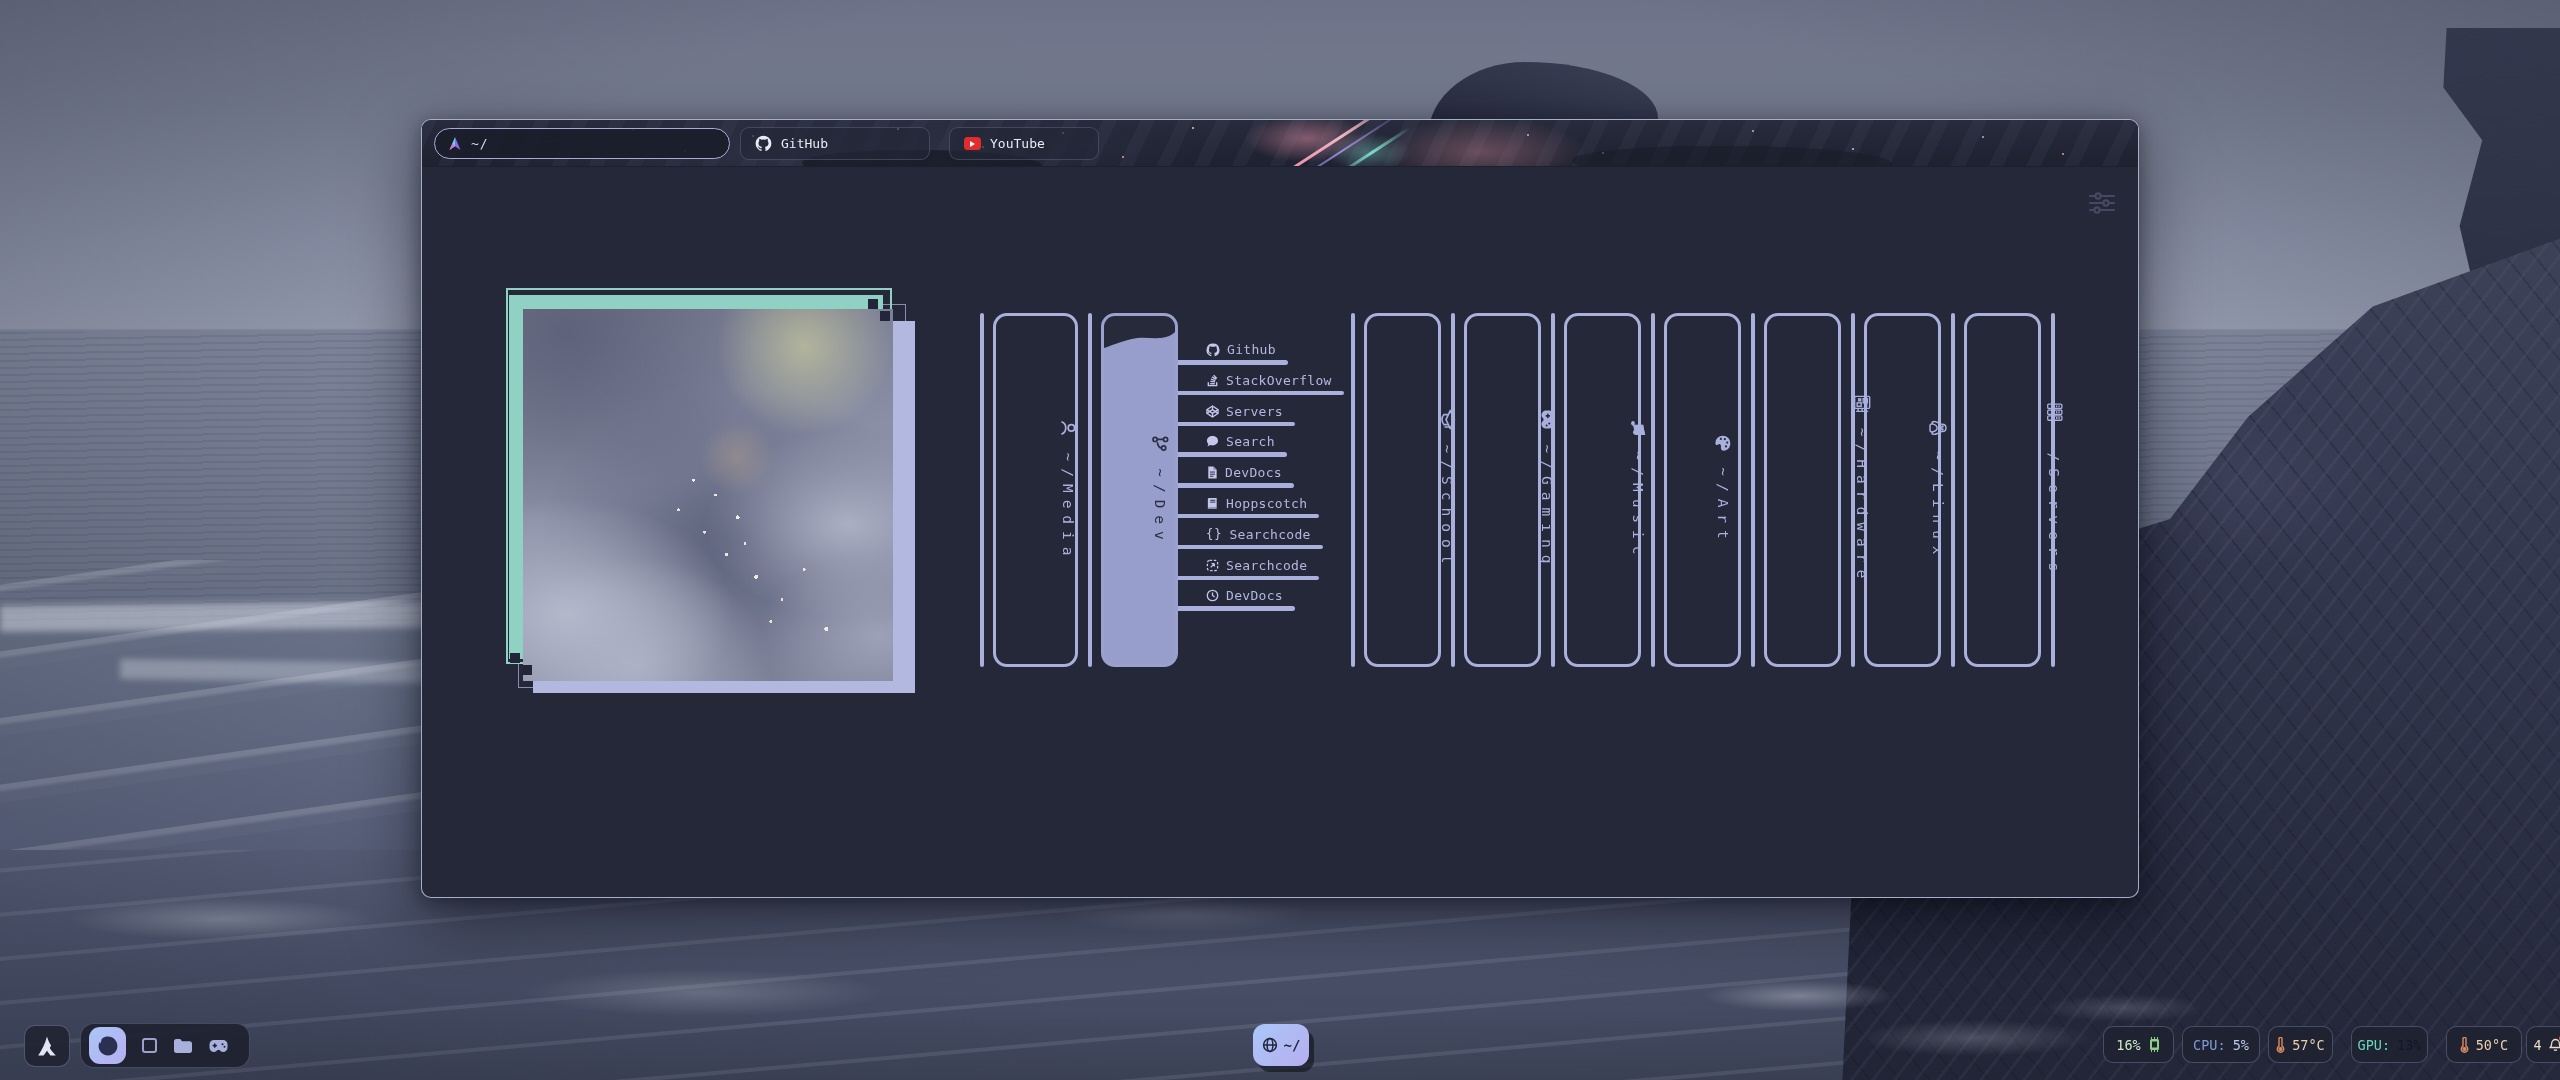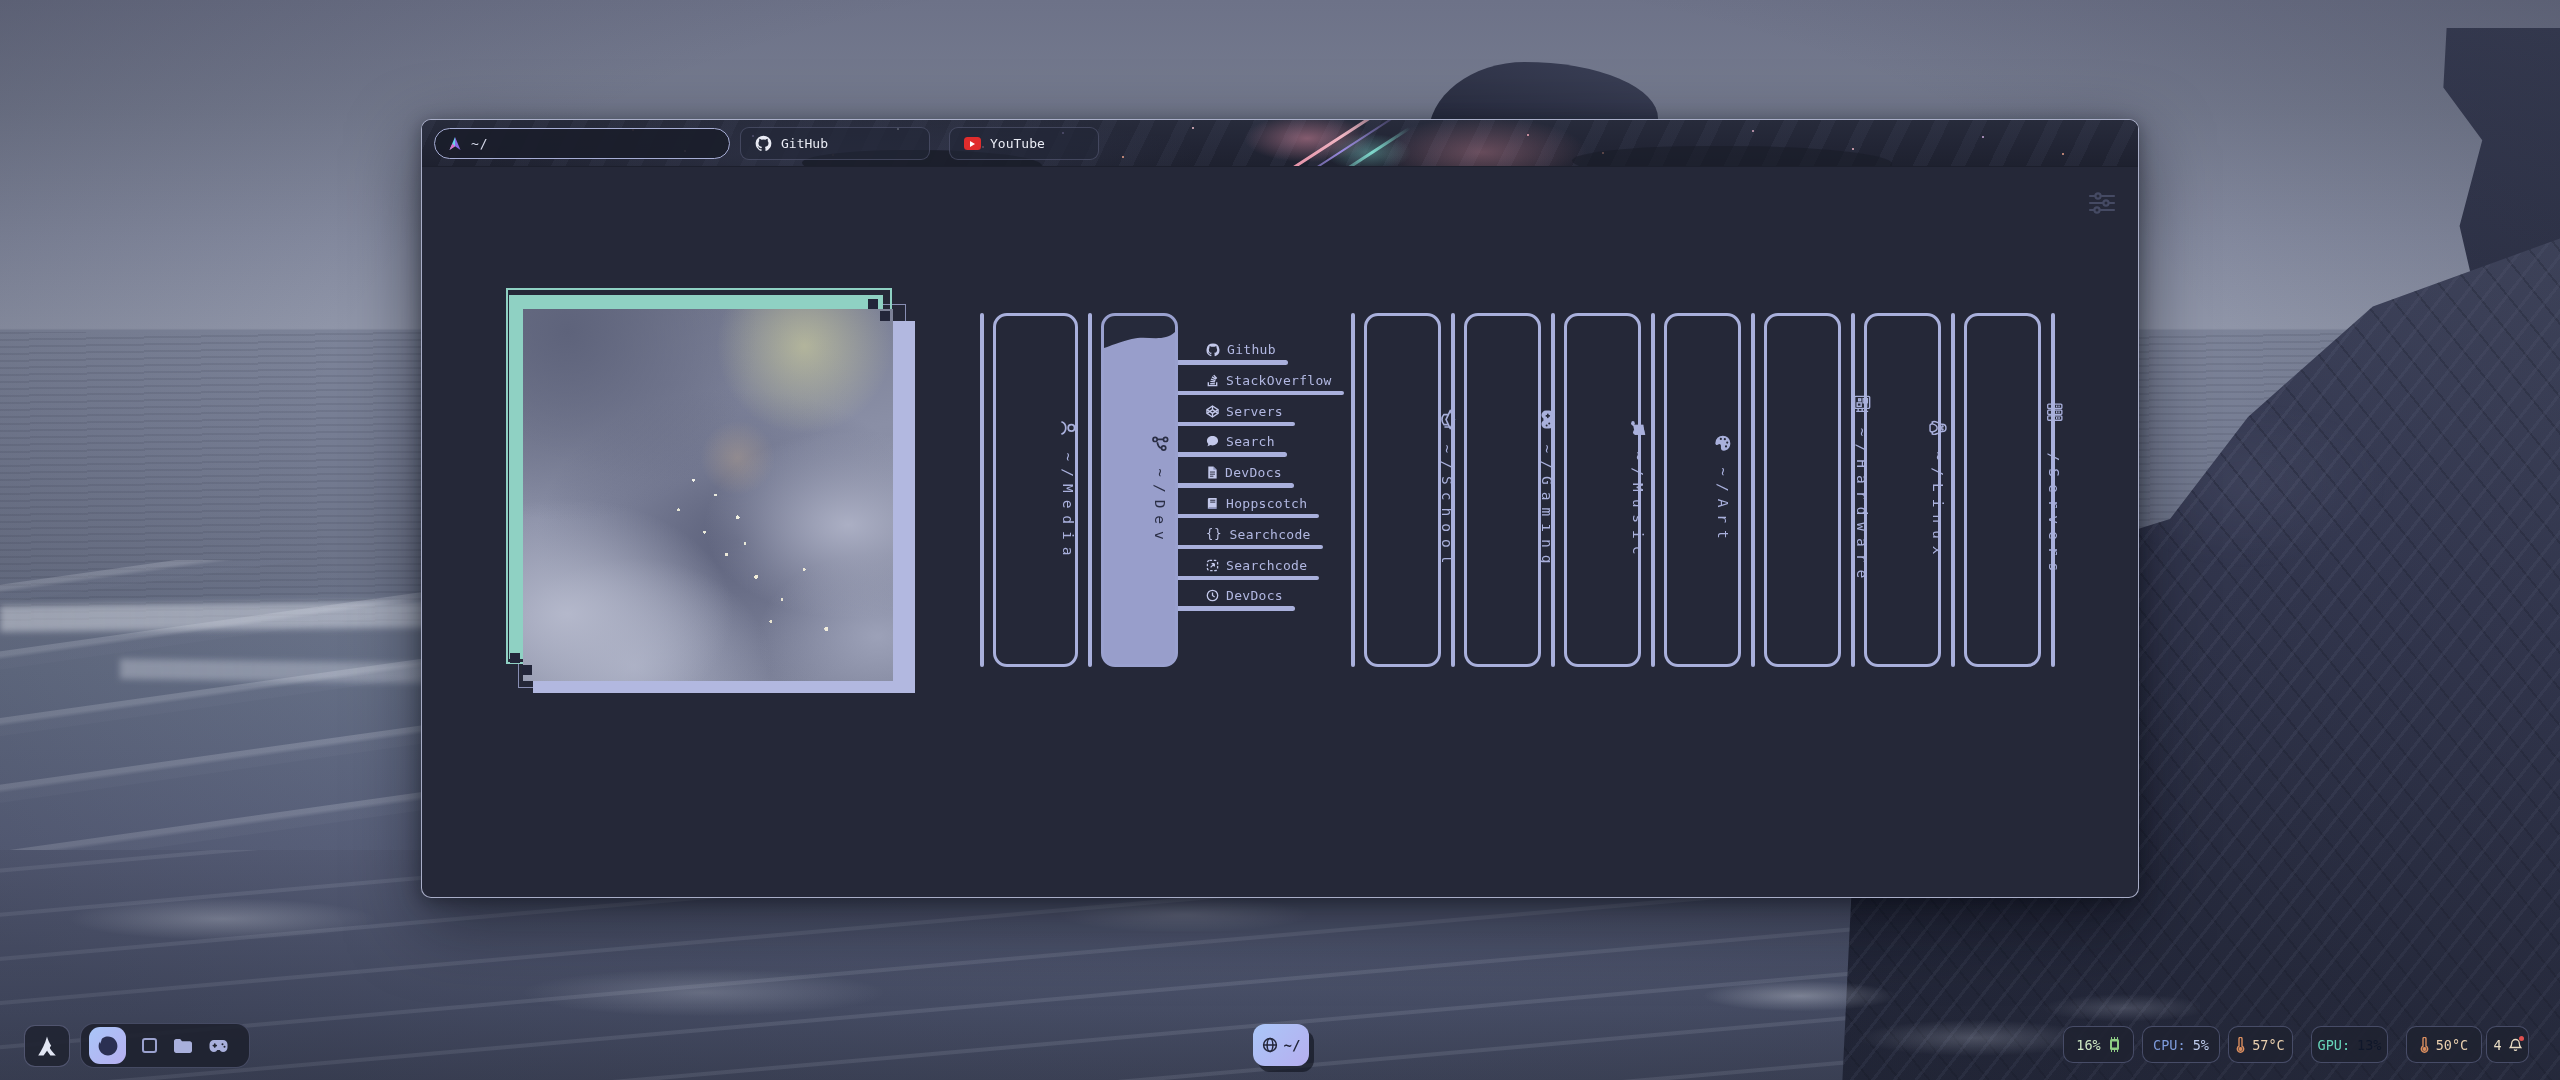--- a/index.html
+++ b/index.html
@@ -155,21 +155,21 @@
   .ff-btn { width:37px; height:37px; border-radius:11px; background:linear-gradient(135deg,#a9c6f8,#b7aff0);
     display:grid; place-items:center; cursor:pointer; }
   .tb-ic { color:#a9b0dc; display:grid; place-items:center; cursor:pointer; }
   .win-ic { width:15px; height:15px; border:2px solid #9ba2cf; border-radius:3px; }
   .center-btn { left:1253px; top:1024px; width:56px; height:42px; border-radius:12px;
     background:linear-gradient(135deg,#aac7f8,#b6aeef); box-shadow:5px 6px 0 rgba(14,16,27,.6);
     justify-content:center; gap:6px; cursor:pointer; }
   .center-btn .txt { font-size:14px; font-weight:bold; color:#23263a; }
 
   .tray-pill { top:1026px; height:37px; border-radius:10px; background:rgba(31,34,49,.9);
-    border:1.5px solid rgba(74,79,106,.95); justify-content:center; gap:7px; font-size:13.5px; cursor:default; }
+    border:1.5px solid rgba(74,79,106,.95); justify-content:center; gap:7px; font-size:13.5px; cursor:default;margin-left:40px; }
   .t-ram   { left:2063px; width:71px; }
   .t-cpu   { left:2142px; width:78px; }
   .t-ctemp { left:2228px; width:65px; }
   .t-gpu   { left:2311px; width:77px; }
   .t-gtemp { left:2406px; width:76px; }
   .t-bell  { left:2486px; width:43px; }
   .c-green { color:#cfe9c5; } .c-blue { color:#7e9bdb; } .c-bluev { color:#bcc9ea; }
   .c-temp { color:#e9cfae; } .c-teal { color:#66d6ba; } .c-tealv { color:#0f172a; }
   .c-cream { color:#e9dcc4; }
 </style>

